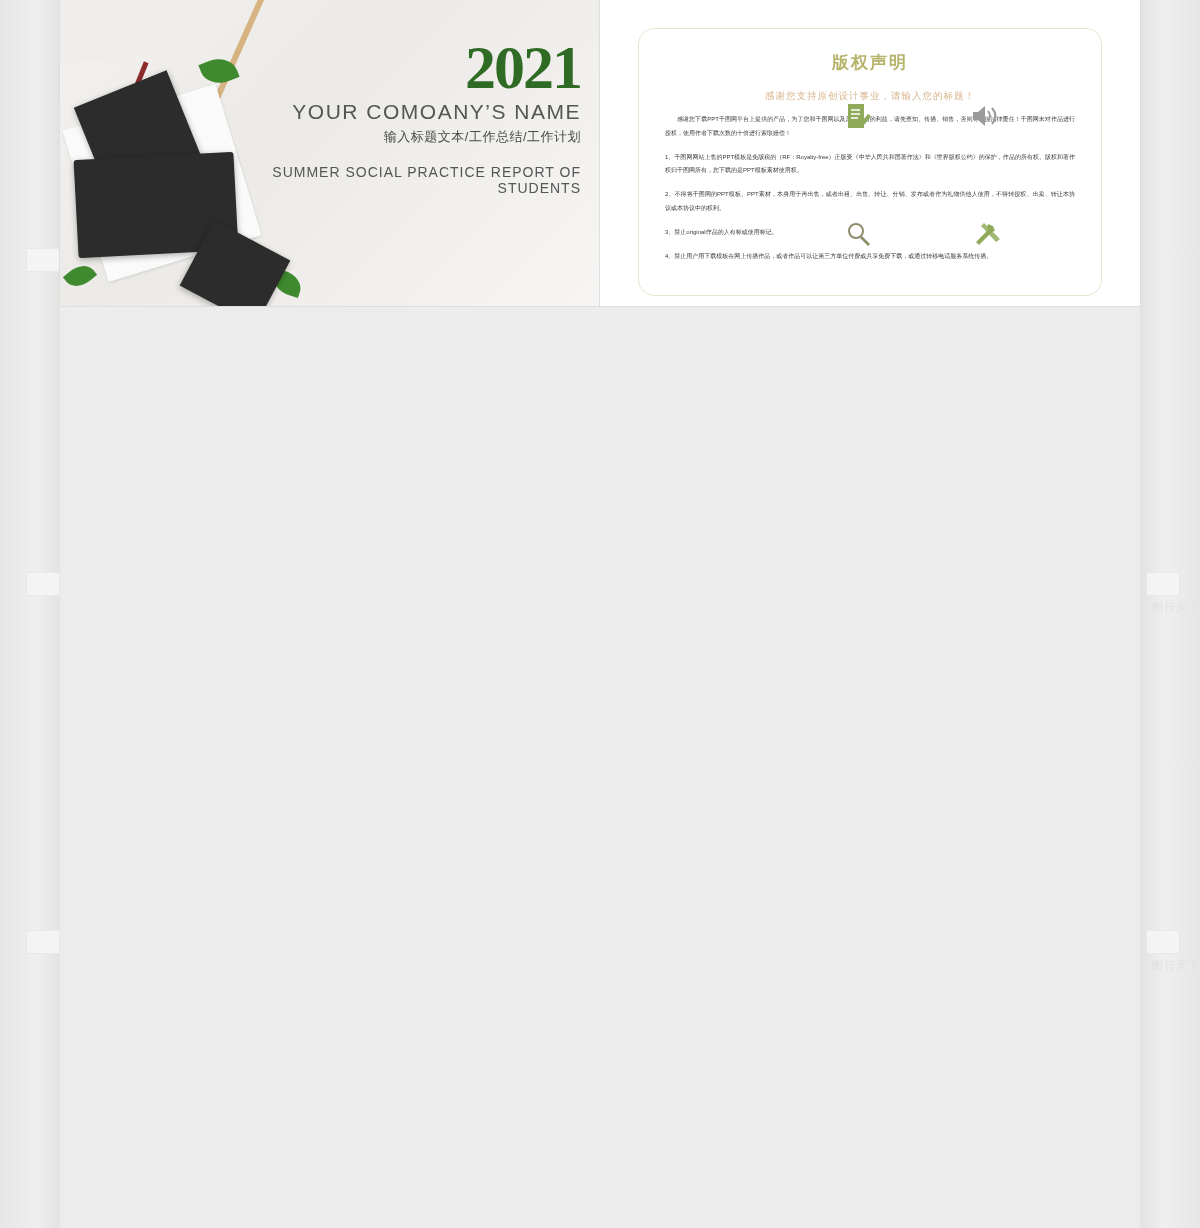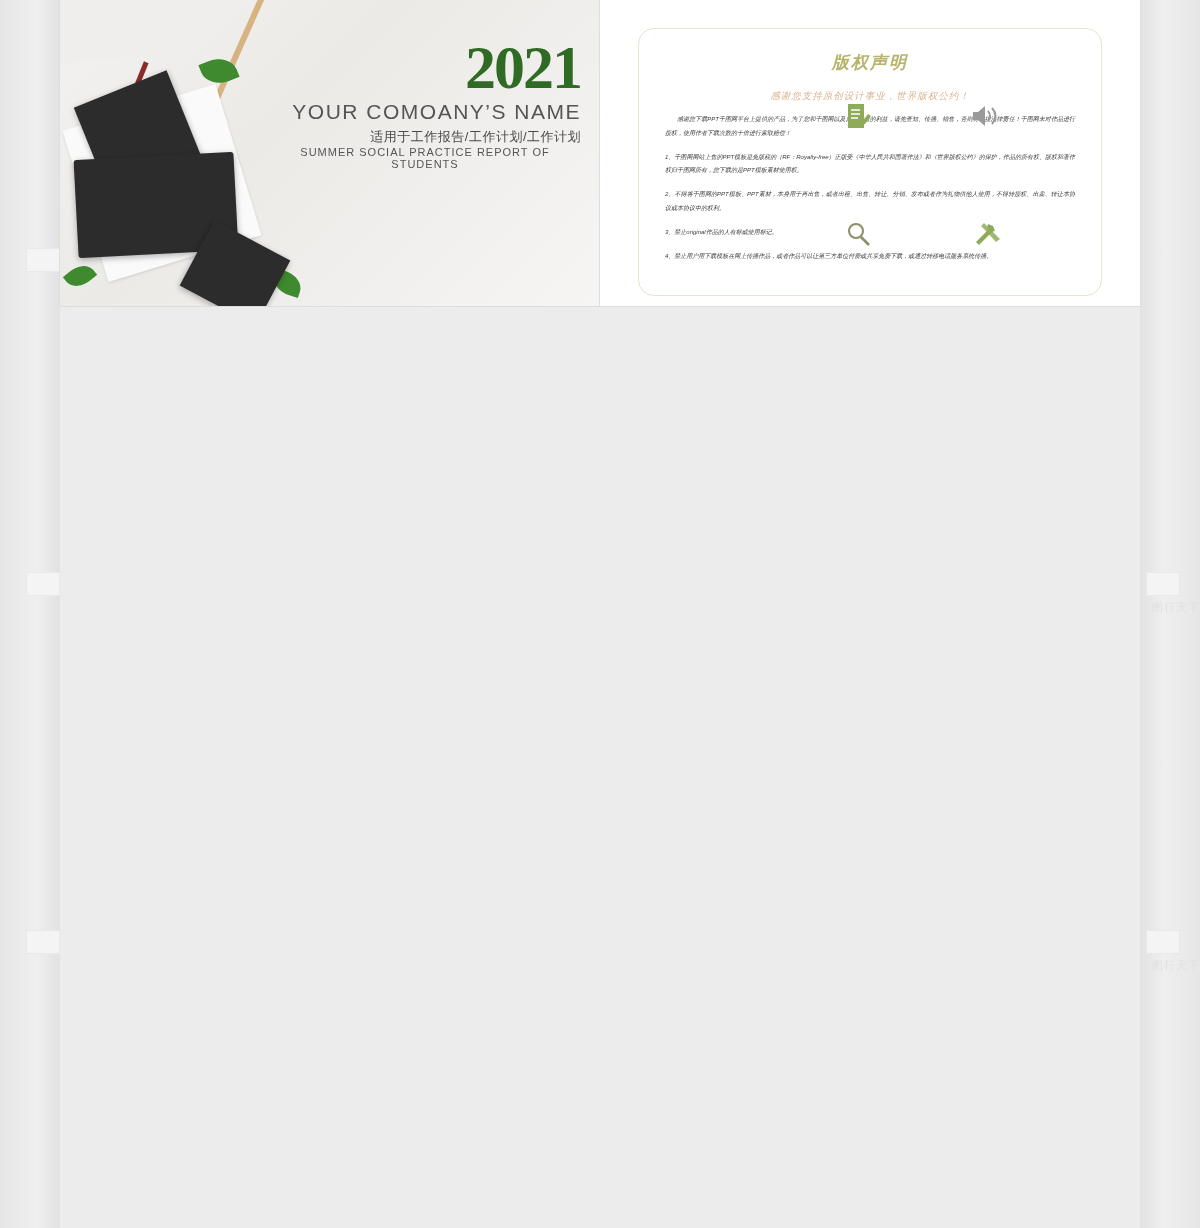--- a/index.html
+++ b/index.html
@@ -18,21 +18,21 @@
   .bg-wm{ position:absolute; color:#e0e0e0; font-size:11px; letter-spacing:1px;
      transform:rotate(0deg); }
   .bg-chip{ position:absolute; width:34px; height:24px; background:#f4f4f4;
      box-shadow:0 0 0 1px #e8e8e8 inset; }
 
   
   .slides{ position:absolute; left:60px; top:0; width:1080px; }
   .slide{ position:absolute; background:#fff; overflow:hidden;
      box-shadow:0 0 0 1px #dedede; }
   .col-l{ left:0; width:539px; }
-  .col-r{ left:540px; width:540px;font-style:italic; }
+  .col-r{ left:540px; width:540px; }
   .row1{ top:0;   height:245px; }
   .row2{ top:250; height:299px; }
   .row3{ top:555; height:299px; }
   .row4{ top:859; height:306px; }
 
   
   .s-head{ position:absolute; left:28px; top:18px; right:22px; height:34px; }
   .s-head .sq-outline{ position:absolute; left:0; top:0; width:22px; height:21px;
      border:1px solid #b9b9b9; background:#fff; }
   .s-head .sq-fill{ position:absolute; left:8px; top:8px; width:19px; height:19px;
@@ -177,21 +177,21 @@
   .pen-red{ position:absolute; left:62px; top:58px; width:5px; height:116px;
     background:#8b2b2b; transform:rotate(22deg); }
   .ty{ position:absolute; right:18px; top:40px; width:312px; text-align:right; }
   .ty-year{ font-family:"Liberation Serif","DejaVu Serif",serif;
     font-size:62px; font-weight:bold; color:#2f6b24; line-height:.9;
     letter-spacing:-2px; }
   .ty-en{ font-size:21px; color:#555; letter-spacing:1.5px; margin-top:4px; }
   .ty-cn{ font-size:32px; font-weight:bold; color:#2b2b2b; letter-spacing:2px;
     margin-top:2px; }
   .ty-sub{ font-size:13px; color:#4a4a4a; margin-top:4px; letter-spacing:.5px; }
-  .ty-sub2{ font-size:11px; color:#555; letter-spacing:1px; margin-top:0;text-align:center; }
+  .ty-sub2{ font-size:14px; color:#555; letter-spacing:1px; margin-top:18px; }
 
   
   .cp-box{ position:absolute; left:38px; top:28px; right:38px; bottom:10px;
     border:1px solid #e8e4cf; border-radius:16px; background:#fff;
     padding:22px 26px 0 26px; }
   .cp-title{ text-align:center; font-size:17px; font-weight:bold;
     color:#b6b36a; letter-spacing:2px; }
   .cp-sub{ text-align:center; font-size:9.5px; color:#d8b58e; letter-spacing:1px;
     margin-top:16px; }
   .cp-p{ font-size:6px; color:#3a3a3a; line-height:2.3; margin-top:10px;
@@ -612,29 +612,29 @@
     <div class="leaf" style="left:212px; top:272px; width:30px; height:22px; transform:rotate(18deg);"></div>
     <div class="leaf" style="left:6px; top:266px; width:28px; height:20px; transform:rotate(-40deg);"></div>
     <div class="ph-note" style="left:22px; top:104px; width:160px; height:158px; transform:rotate(-17deg);"></div>
     <div class="ph-dark" style="left:36px; top:84px; width:100px; height:138px; transform:rotate(-22deg);"></div>
     <div class="ph-dark" style="left:16px; top:156px; width:160px; height:98px; transform:rotate(-3deg); border-radius:3px;"></div>
     <div class="ph-dark" style="left:132px; top:236px; width:86px; height:74px; transform:rotate(28deg);"></div>
   </div>
   <div class="ty">
     <div class="ty-year">2021</div>
     <div class="ty-en">YOUR COMOANY’S NAME</div>
-    <div class="ty-sub">适用于工作报告/工作计划/工作计划</div>
+    <div class="ty-sub">输入标题文本/工作总结/工作计划</div>
     <div class="ty-sub2">SUMMER SOCIAL PRACTICE REPORT OF STUDENTS</div>
   </div>
 </div>
 
 <div class="slide col-r row4">
   <div class="cp-box">
     <div class="cp-title">版权声明</div>
-    <div class="cp-sub">感谢您支持原创设计事业，世界版权公约！</div>
+    <div class="cp-sub">感谢您支持原创设计事业，请输入您的标题！</div>
     <div class="cp-p indent">感谢您下载PPT千图网平台上提供的产品，为了您和千图网以及原创作者的利益，请先查知、传播、销售，否则将承担法律责任！千图网未对作品进行授权，使用作者下载次数的十倍进行索取赔偿！</div>
     <div class="cp-p">1、千图网网站上售的PPT模板是免版税的（RF：Royalty-free）正版受《中华人民共和国著作法》和《世界版权公约》的保护，作品的所有权、版权和著作权归千图网所有，您下载的是PPT模板素材使用权。</div>
     <div class="cp-p">2、不得将千图网的PPT模板、PPT素材，本身用于再出售，或者出租、出售、转让、分销、发布或者作为礼物供他人使用，不得转授权、出卖、转让本协议或本协议中的权利。</div>
     <div class="cp-p">3、禁止original作品的人有标或使用标记。</div>
     <div class="cp-p">4、禁止用户用下载模板在网上传播作品，或者作品可以让第三方单位付费或共享免费下载，或通过转移电话服务系统传播。</div>
   </div>
 </div>
 
 </div>
 

